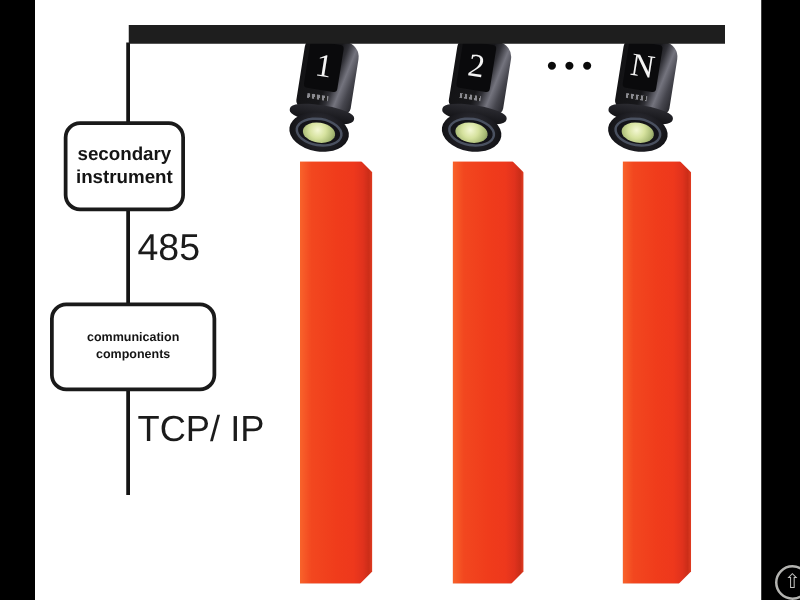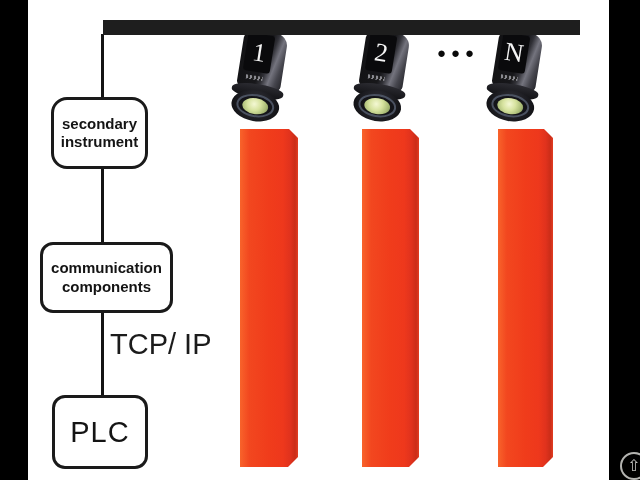--- a/index.html
+++ b/index.html
@@ -17,22 +17,22 @@
 
   
   #bus-line{position:absolute;left:101px;top:34px;width:3px;height:362px;background:#141414;z-index:1;}
 
   
   .node-box{
     position:absolute;background:#fff;border:3px solid #1a1a1a;border-radius:13px;
     display:flex;align-items:center;justify-content:center;text-align:center;
     z-index:3;box-sizing:border-box;color:#141414;
   }
-  #box-secondary{left:51px;top:97px;width:97px;height:72px;font-weight:bold;font-size:15px;line-height:1.18;padding:2px;border-radius:16px;}
-  #box-comm{left:40px;top:242px;width:133px;height:71px;font-weight:bold;font-size:15px;line-height:1.22;padding:2px;}
+  #box-secondary{left:51px;top:97px;width:97px;height:72px;font-weight:bold;font-size:15px;line-height:1.18;padding:2px;}
+  #box-comm{left:40px;top:242px;width:133px;height:71px;font-weight:bold;font-size:10px;line-height:1.22;padding:2px;}
   #box-plc{left:52px;top:395px;width:96px;height:74px;font-size:29px;font-weight:400;letter-spacing:1px;}
 
   .link-label{position:absolute;color:#1b1b1b;z-index:2;}
   #label-485{left:110px;top:182px;font-size:30px;}
   #label-tcpip{left:110px;top:328px;font-size:29px;}
 
   
   .camera{position:absolute;top:32px;width:56px;height:92px;z-index:4;}
   .camera-tilt{position:absolute;left:0;top:0;width:56px;height:92px;transform:rotate(9deg);transform-origin:28px 6px;}
   .cam-body{
@@ -152,26 +152,24 @@
   </div>
 
   <div id="camera-ellipsis">●●●</div>
 
   <div id="top-rail"></div>
 
   <div class="node-box" id="box-secondary">
     <span>secondary instrument</span>
   </div>
 
+  <div class="link-label" id="label-485">485</div>
 
   <div class="node-box" id="box-comm">
     <span>communication components</span>
   </div>
 
   <div class="link-label" id="label-tcpip">TCP/ IP</div>
 
-  <div class="node-box" id="box-plc">
-    <span>PLC</span>
-  </div>
 
   <div id="back-to-top">⇧</div>
 
 </div>
 
 </body></html>

